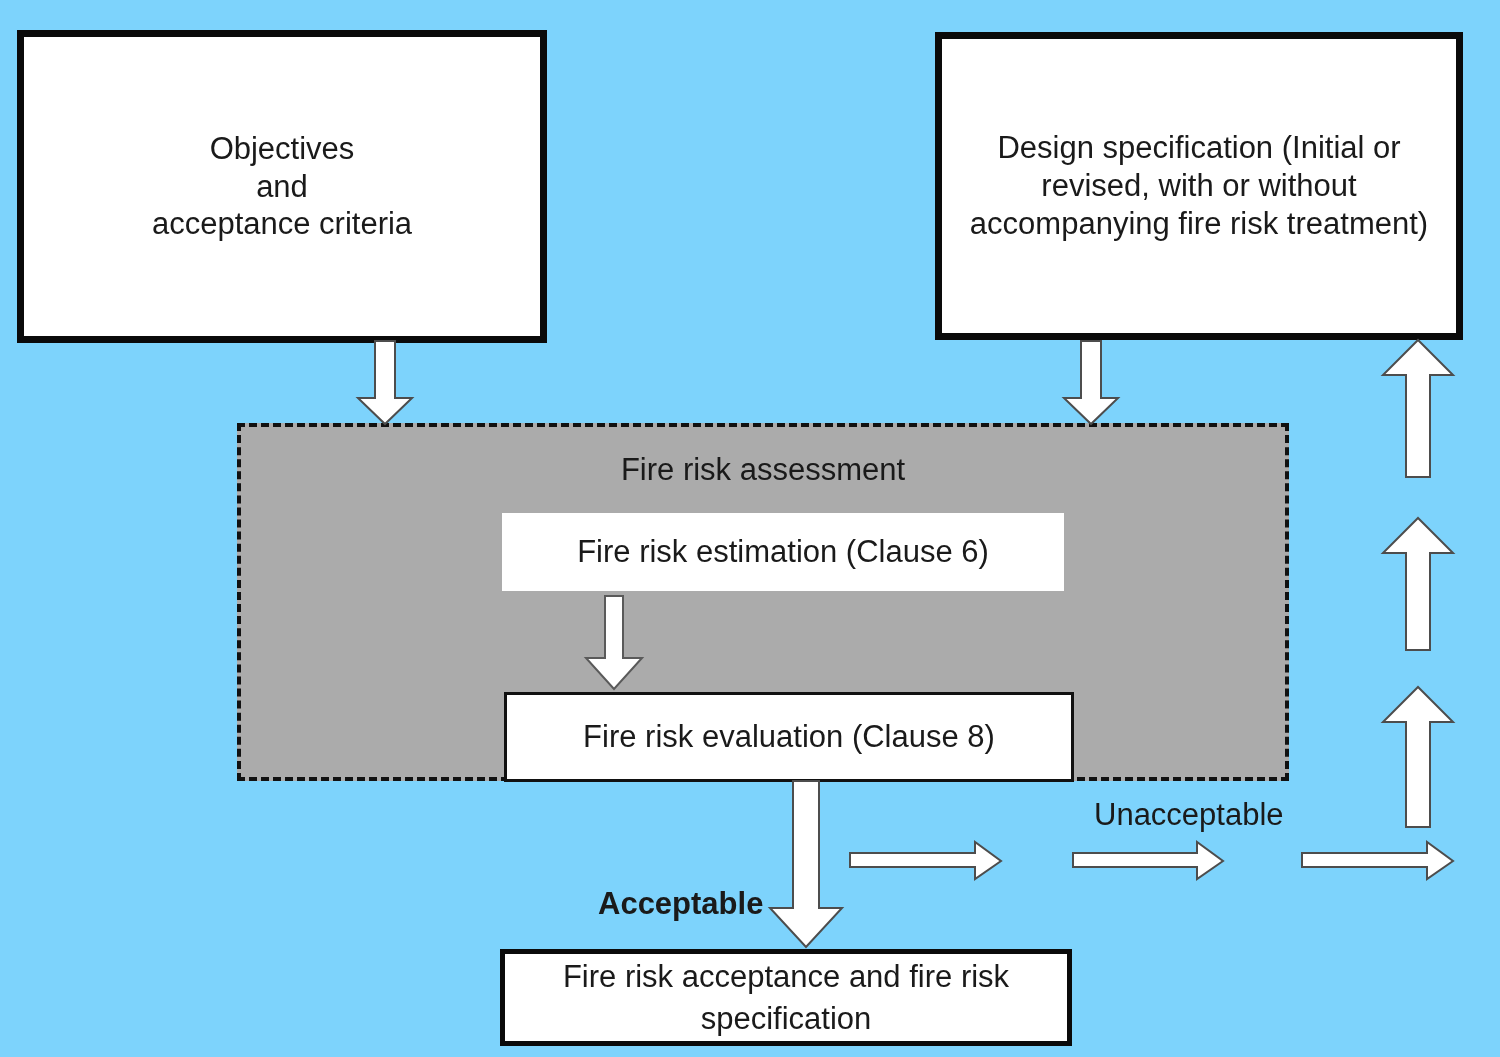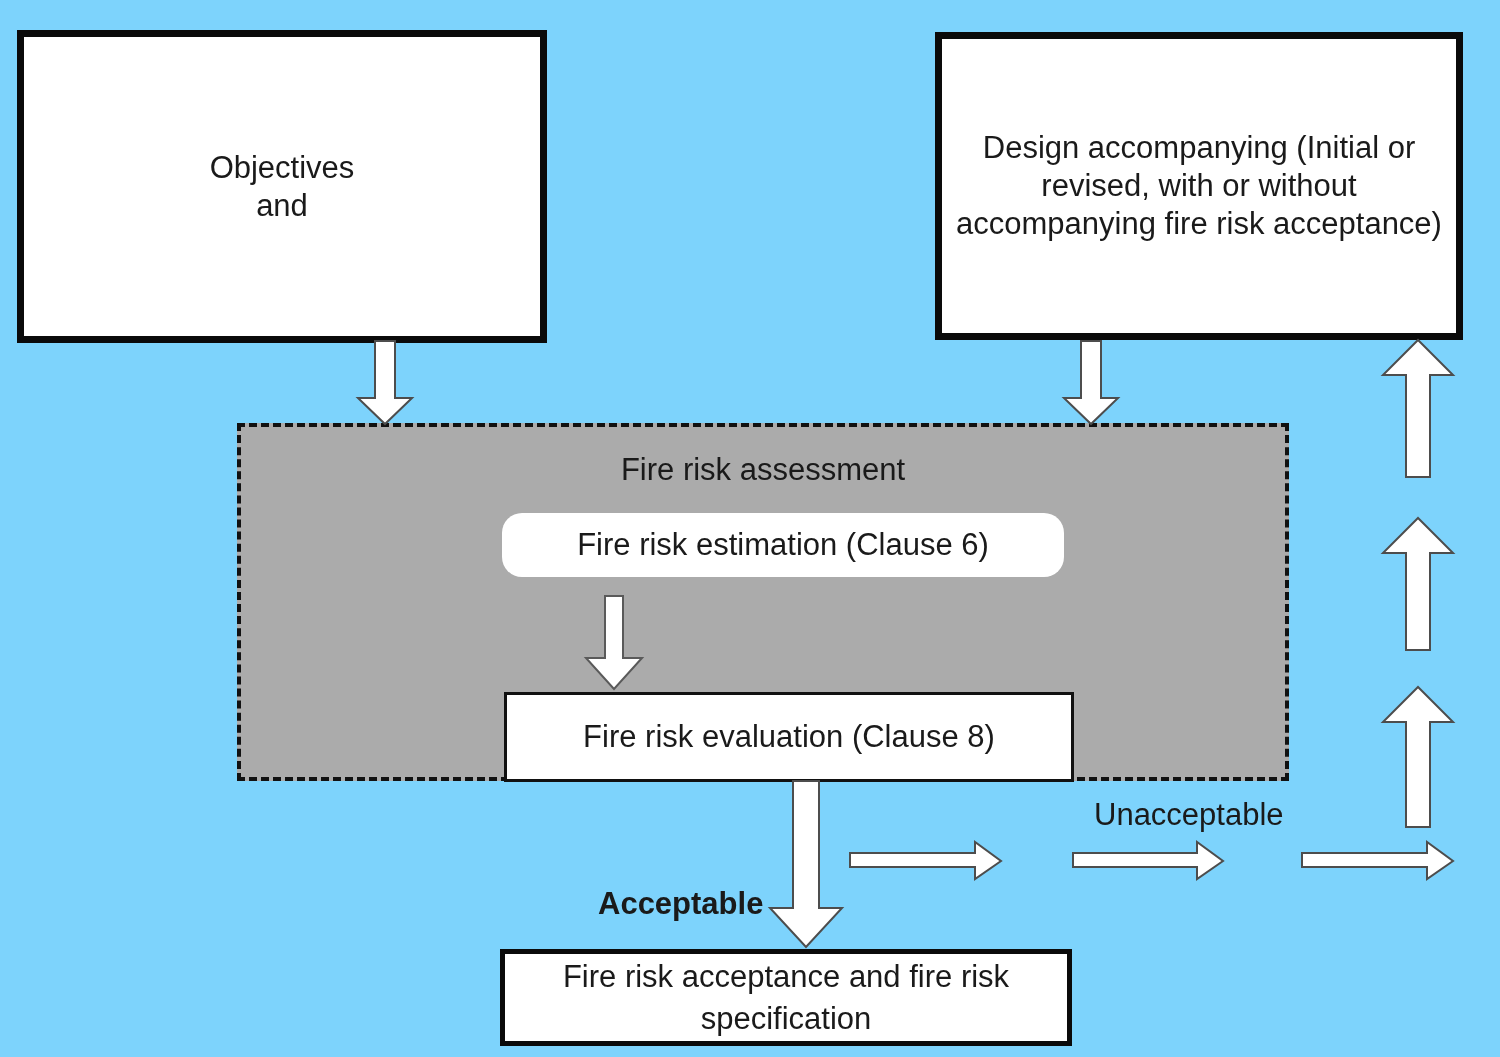--- a/index.html
+++ b/index.html
@@ -50,33 +50,34 @@
   .arrow-filled{fill:#ffffff;stroke:#5a5a5a;stroke-width:2;stroke-linejoin:miter;}
 </style>
 </head>
 <body>
 
 <div id="canvas">
 
   <div class="abs solid-box" style="left:17px;top:30px;width:530px;height:313px;">
     <div>Objectives</div>
     <div>and</div>
+    <div>acceptance criteria</div>
   </div>
 
   <div class="abs solid-box" style="left:935px;top:32px;width:528px;height:308px;">
-    <div>Design accompanying (Initial or</div>
+    <div>Design specification (Initial or</div>
     <div>revised, with or without</div>
-    <div>accompanying fire risk acceptance)</div>
+    <div>accompanying fire risk treatment)</div>
   </div>
 
   <div class="abs assessment-zone" style="left:237px;top:423px;width:1052px;height:358px;"></div>
 
   <div class="abs zone-title" style="left:237px;top:452px;width:1052px;text-align:center;">Fire risk assessment</div>
 
-  <div class="abs inner-box" style="left:502px;top:513px;width:562px;height:64px;border-radius:20px;">
+  <div class="abs inner-box" style="left:502px;top:513px;width:562px;height:78px;">
     <span>Fire risk estimation (Clause 6)</span>
   </div>
 
   <div class="abs inner-box evaluation" style="left:504px;top:692px;width:570px;height:90px;">
     <span>Fire risk evaluation (Clause 8)</span>
   </div>
 
   <div class="abs acceptance-box" style="left:500px;top:949px;width:572px;height:97px;">
     <div>Fire risk acceptance and fire risk</div>
     <div>specification</div>

